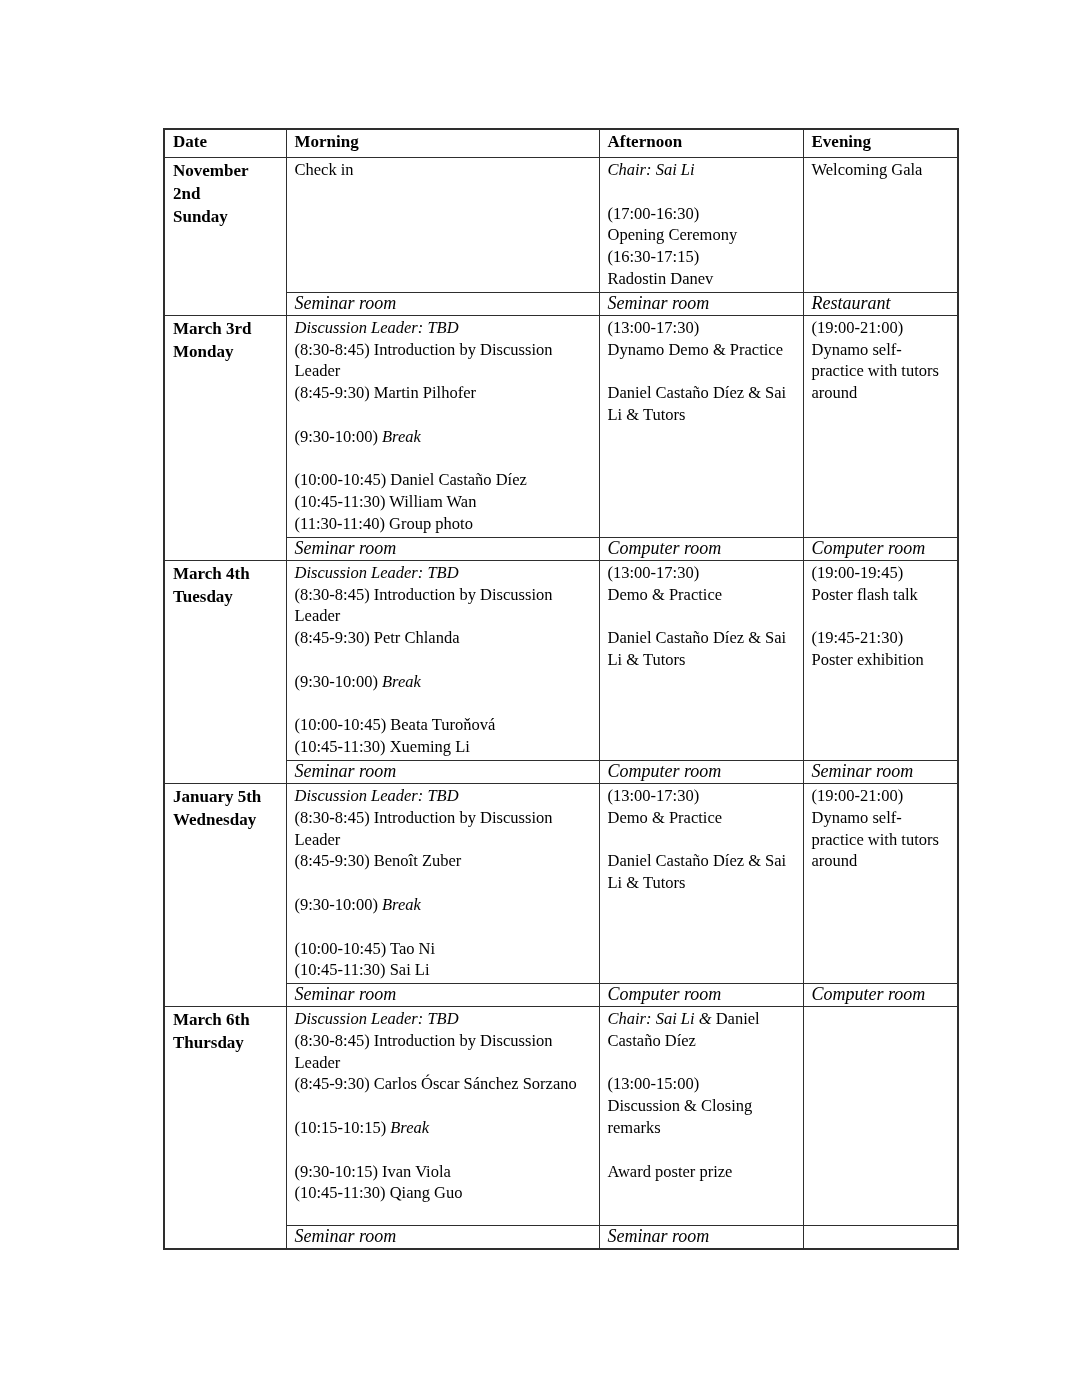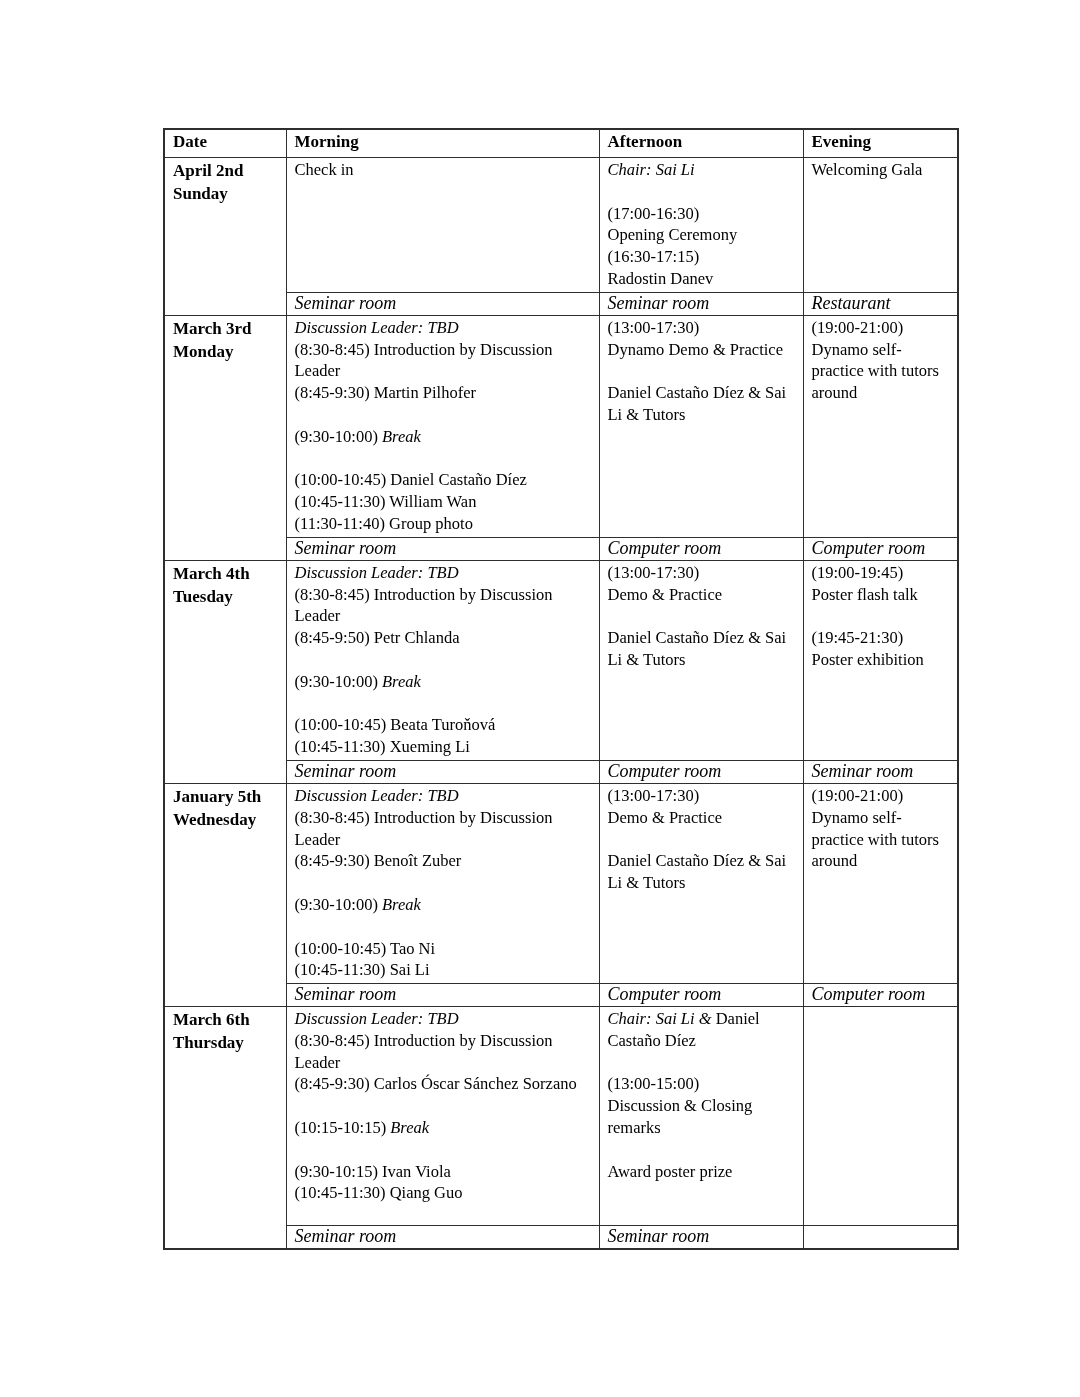--- a/index.html
+++ b/index.html
@@ -79,21 +79,21 @@
       <tr>
         <th class="hdr">Date</th>
         <th class="hdr">Morning</th>
         <th class="hdr">Afternoon</th>
         <th class="hdr">Evening</th>
       </tr>
     </thead>
     <tbody>
         <tr style="height: 128px;">
           <td rowspan="2" class="date-cell">
-            <div>April 2nd</div>
+            <div>November 2nd</div>
             <div>Sunday</div>
           </td>
           <td class="content-cell">
             <div class="par"><span>Check in</span></div>
           </td>
           <td class="content-cell">
             <div class="par"><span class="it">Chair: Sai Li</span></div>
             <div class="par">&nbsp;</div>
             <div class="par"><span>(17:00-16:30)</span></div>
             <div class="par"><span>Opening Ceremony</span></div>
@@ -142,21 +142,21 @@
           <td class="room-cell">Computer room</td>
         </tr>
         <tr style="height: 196px;">
           <td rowspan="2" class="date-cell">
             <div>March 4th</div>
             <div>Tuesday</div>
           </td>
           <td class="content-cell">
             <div class="par"><span class="it">Discussion Leader: TBD</span></div>
             <div class="par"><span>(8:30-8:45) Introduction by Discussion Leader</span></div>
-            <div class="par"><span>(8:45-9:50) Petr Chlanda</span></div>
+            <div class="par"><span>(8:45-9:30) Petr Chlanda</span></div>
             <div class="par">&nbsp;</div>
             <div class="par"><span>(9:30-10:00) </span><span class="it">Break</span></div>
             <div class="par">&nbsp;</div>
             <div class="par"><span>(10:00-10:45) Beata Turoňová</span></div>
             <div class="par"><span>(10:45-11:30) Xueming Li</span></div>
           </td>
           <td class="content-cell">
             <div class="par"><span>(13:00-17:30)</span></div>
             <div class="par"><span>Demo &amp; Practice</span></div>
             <div class="par">&nbsp;</div>

